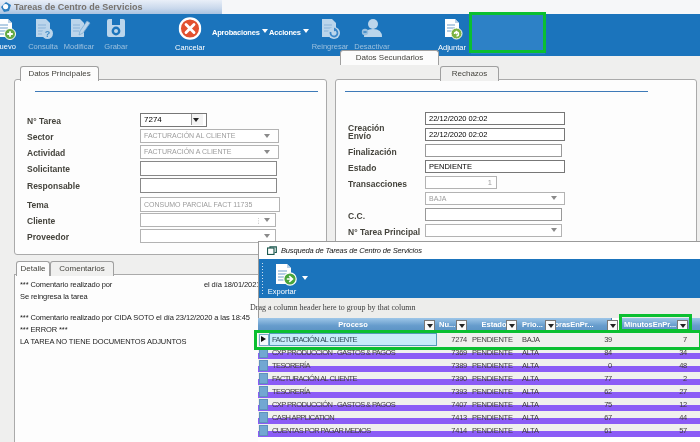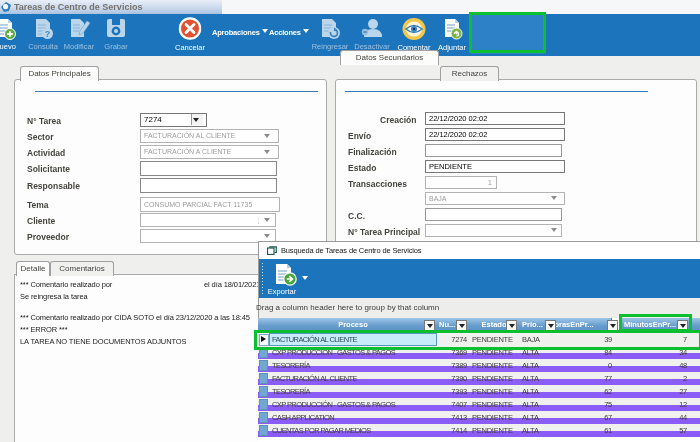--- a/index.html
+++ b/index.html
@@ -132,30 +132,20 @@
   </div>
   <div class="tb-item" style="left:352px;width:40px;">
     <svg width="24" height="24" viewBox="0 0 24 24" opacity="0.7">
       <circle cx="13" cy="7" r="5" fill="#fff"></circle>
       <path d="M4 20 q0-8 9-8 q9 0 9 8 z" fill="#fff"></path>
       <circle cx="5" cy="15" r="3.2" fill="#cfe0ef"></circle>
       <path d="M3.4 15 h3.2" stroke="#1b74bc" stroke-width="1.2"></path>
     </svg>
     <div class="lbl dis">Desactivar</div>
   </div>
-  <div class="tb-item" style="left:395px;width:38px;">
-    <svg width="26" height="24" viewBox="0 0 26 24">
-      <ellipse cx="13" cy="12" rx="11.5" ry="11" fill="#f2c84b"></ellipse>
-      <ellipse cx="13" cy="12" rx="8" ry="7.5" fill="#fdf6dc"></ellipse>
-      <path d="M5 12 Q13 5 21 12 Q13 19 5 12 Z" fill="#fff" stroke="#3d84c0" stroke-width="1.6"></path>
-      <circle cx="13" cy="12" r="3" fill="#3d84c0"></circle>
-      <circle cx="13" cy="12" r="1.2" fill="#123a5e"></circle>
-    </svg>
-    <div class="lbl" style="top:28px;">Comentar</div>
-  </div>
   <div class="tb-item" style="left:433px;width:38px;">
     <svg width="24" height="24" viewBox="0 0 24 24">
       <path d="M5 2 h10 l4 4 v14 h-14 z" fill="#fff"></path>
       <path d="M15 2 l4 4 h-4 z" fill="#bcd2e8"></path>
       <g stroke="#9fc0dd" stroke-width="1.4">
           <path d="M7 8h8M7 11h8M7 14h6"></path>
         </g>
       <circle cx="16.5" cy="16.5" r="5.5" fill="#7cb342" stroke="#fff" stroke-width="1"></circle>
       <path d="M14.5 17 a2 2 0 1 1 2 2 M16.5 13.8 v3.4" fill="none" stroke="#fff" stroke-width="1.4"></path>
     </svg>
@@ -194,21 +184,21 @@
   <div class="caret" style="left:264px;top:218px;"></div>
 
   <div class="flabel" style="left:27px;top:232px;">Proveedor</div>
   <div class="field dis" style="left:140px;top:229px;width:134px;height:12px;"></div>
   <div class="caret" style="left:264px;top:234px;"></div>
 
   <div class="panel" style="left:335px;top:79px;width:360px;height:174px;"></div>
   <div class="tab" style="left:340px;top:50px;width:97px;">Datos Secundarios</div>
   <div class="tab inactive" style="left:440px;top:66px;width:57px;">Rechazos</div>
   <div class="blueline" style="left:345px;top:91px;width:303px;"></div>
-  <div class="flabel" style="left:348px;top:115px;margin-left:32px;">Creación</div>
+  <div class="flabel" style="left:348px;top:123px;">Creación</div>
   <div class="field" style="left:425px;top:112px;width:135px;height:11px;line-height:11px;padding-left:3px;font-size:7.5px;border-color:#777;">22/12/2020 02:02</div>
 
   <div class="flabel" style="left:348px;top:131px;">Envío</div>
   <div class="field" style="left:425px;top:128px;width:135px;height:11px;line-height:11px;padding-left:3px;font-size:7.5px;border-color:#777;">22/12/2020 02:02</div>
 
   <div class="flabel" style="left:348px;top:147px;">Finalización</div>
   <div class="field" style="left:425px;top:144px;width:135px;height:11px;border-color:#999;"></div>
 
   <div class="flabel" style="left:348px;top:163px;">Estado</div>
   <div class="field" style="left:425px;top:160px;width:135px;height:11px;line-height:11px;padding-left:3px;font-size:7.5px;border-color:#777;">PENDIENTE</div>
@@ -236,38 +226,38 @@
   <div class="abs" style="left:20px;top:313px;font-size:7.5px;letter-spacing:-0.1px;color:#222;white-space:nowrap;">*** Comentario realizado por CIDA SOTO el día 23/12/2020 a las 18:45</div>
   <div class="abs" style="left:20px;top:325px;font-size:7.5px;letter-spacing:-0.1px;color:#222;white-space:nowrap;">*** ERROR ***</div>
   <div class="abs" style="left:20px;top:337px;font-size:7.5px;letter-spacing:-0.1px;color:#222;white-space:nowrap;">LA TAREA NO TIENE DOCUMENTOS ADJUNTOS</div>
 
   <div class="abs" id="popup"></div>
 
   <svg class="abs" style="left:267px;top:246px;z-index:6;" width="10" height="9" viewBox="0 0 10 9">
     <rect x="0.5" y="2" width="6.5" height="6.5" fill="none" stroke="#1e5a50" stroke-width="1.2"></rect>
     <path d="M3 2 V0.8 H9.3 V6.5 H7.5" fill="none" stroke="#1e5a50" stroke-width="1.2"></path>
   </svg>
-  <div class="abs" style="left:281px;top:246px;font-size:7.5px;letter-spacing:-0.15px;color:#161616;z-index:6;white-space:nowrap;">Busqueda de Tareas de Centro de Servicios</div>
+  <div class="abs" style="left:281px;top:246px;font-size:7.5px;letter-spacing:-0.15px;color:#161616;z-index:6;white-space:nowrap;font-style:italic;">Busqueda de Tareas de Centro de Servicios</div>
 
   <div class="abs" style="left:259px;top:259px;width:441px;height:39px;background:#1b74bc;z-index:6;"></div>
   <div class="abs" style="left:262px;top:263px;width:1px;height:31px;z-index:7;background-image:repeating-linear-gradient(#cfe0ef 0 1px,transparent 1px 3px);"></div>
   <svg class="abs" style="left:272px;top:263px;z-index:7;" width="26" height="24" viewBox="0 0 26 24">
     <path d="M4 1 h11 l4 4 v16 h-15 z" fill="#fff"></path>
     <path d="M15 1 l4 4 h-4 z" fill="#bcd2e8"></path>
     <g stroke="#9fc0dd" stroke-width="1.5">
         <path d="M6 8h9M6 11h9M6 14h8M6 17h7"></path>
       </g>
     <circle cx="18" cy="16" r="6.2" fill="#49a63c" stroke="#fff" stroke-width="1.2"></circle>
     <path d="M14.8 16 h4.5 M17.2 13.2 L20.4 16 L17.2 18.8" fill="none" stroke="#fff" stroke-width="1.6"></path>
   </svg>
   <div class="abs" style="left:262px;top:287px;width:40px;text-align:center;font-size:7.5px;color:#fff;z-index:7;">Exportar</div>
   <div class="caret" style="left:302px;top:276px;border-top-color:#fff;border-left-width:3px;border-right-width:3px;z-index:7;"></div>
 
   <div class="abs" style="left:259px;top:298px;width:441px;height:20px;background:#ededeb;z-index:6;"></div>
-  <div class="abs" style="left:256px;top:303px;font-size:8px;color:#3c3c3c;z-index:7;white-space:nowrap;">Drag a column header here to group by that column</div>
+  <div class="abs" style="left:250px;top:303px;font-size:8px;color:#3c3c3c;z-index:7;white-space:nowrap;font-family:Liberation Serif, serif;">Drag a column header here to group by that column</div>
 
   <div id="ghead" class="abs" style="left:258px;top:318px;width:442px;height:14px;z-index:6;">
     <div class="hcell" style="left:0;width:11px;"></div>
     <div class="hcell" style="left:11px;width:168px;text-align:center;">Proceso</div>
     <div class="hcell" style="left:179px;width:32px;padding-left:2px;">Nu...</div>
     <div class="hcell" style="left:211px;width:50px;text-align:center;">Estado</div>
     <div class="hcell" style="left:261px;width:39px;padding-left:3px;">Prio...</div>
     <div class="hcell" style="left:287px;width:62px;padding-left:4px;">HorasEnPr...</div>
     <div class="hcell" style="left:362px;width:70px;padding-left:4px;">MinutosEnPr...</div>
     <div class="hcell" style="left:432px;width:10px;"></div>

